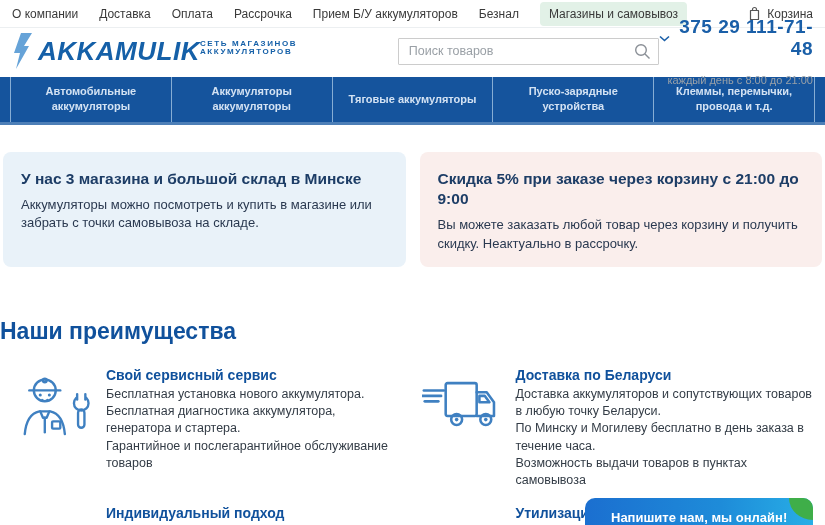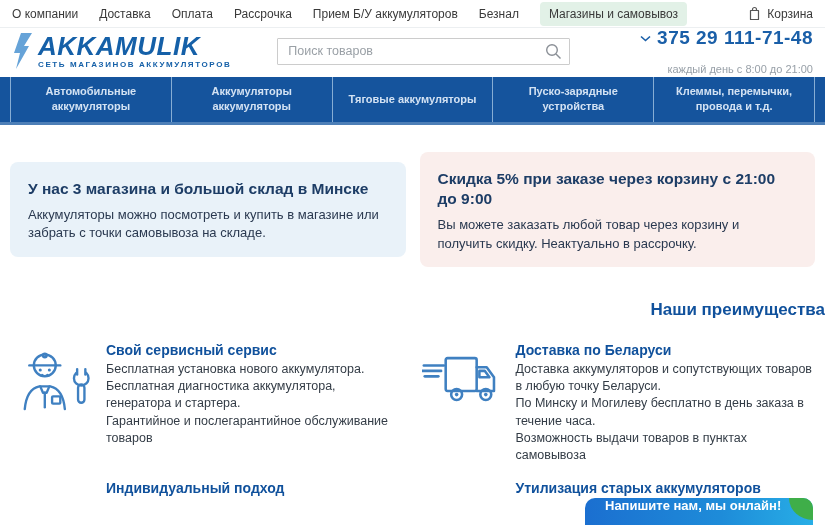--- a/index.html
+++ b/index.html
@@ -16,21 +16,21 @@
     font-size:12px; color:#3a3a3a; border-bottom:1px solid #eceff1; background:#fff;
   }
   .topbar-links { display:flex; align-items:center; gap:21px; }
   .top-link { cursor:pointer; white-space:nowrap; }
   .top-link.pill { background:#e2f1e7; padding:5px 9px; border-radius:4px; }
   .cart { margin-left:auto; display:flex; align-items:center; gap:6px; cursor:pointer; }
 
   
   .header { height:46px; display:flex; align-items:center; padding:0 12px; }
   .logo { display:flex; align-items:center; gap:5px; cursor:pointer; }
-  .logo-text { display:flex; flex-direction:column; line-height:1; }
+  .logo-text { display:flex; line-height:1; }
   .logo-title {
     font-size:26px; font-weight:bold; font-style:italic; color:#1560a8; letter-spacing:.5px;
   }
   .logo-sub {
     font-size:8px; font-weight:bold; color:#1560a8; letter-spacing:1.6px; margin-top:2px;
   }
   .search-wrap { position:relative; margin-left:46px; width:293px; }
   .search-input {
     width:100%; height:27px; border:1px solid #ccc; border-radius:1px;
     padding:0 32px 0 10px; font-size:12.5px; color:#333; outline:none;
@@ -49,44 +49,44 @@
     border-bottom:3px solid #4d7fb7;
   }
   .menu-item {
     flex:1; border-left:1px solid #86add4; padding:7px 6px; cursor:pointer;
     color:#d3e2f3; font-size:11px; font-weight:bold; text-align:center; line-height:1.4;
     display:flex; align-items:center; justify-content:center; min-height:44px;
   }
   .menu-item:last-child { border-right:1px solid #86add4; }
 
   
-  .cards { display:flex; gap:14px; margin:27px 10px 0;align-items:center; }
+  .cards { display:flex; gap:14px; margin:27px 3px 0; }
   .card { flex:1; border-radius:8px; padding:17px 18px 14px; }
   .card.blue { background:#e9f2f9; }
   .card.pink { background:#faeeec; }
   .card-title { font-size:15.5px; font-weight:bold; color:#1d3d66; line-height:1.3; margin-bottom:7px; }
   .card-text { font-size:13px; color:#2a3950; line-height:1.42; }
 
   
-  .adv-heading { margin-top:33px; text-align:right; font-size:17px; font-weight:bold; color:#10519c; }
+  .adv-heading { margin-top:51px; text-align:left; font-size:23px; font-weight:bold; color:#10519c; }
   .adv-grid {
     margin:20px 12px 0; display:grid; grid-template-columns:1fr 1fr;
     column-gap:18px; row-gap:14px;
   }
   .adv-item { display:flex; gap:12px; align-items:flex-start; }
   .adv-icon { width:82px; height:80px; flex:none; display:flex; align-items:center; justify-content:center; }
   .adv-title { font-size:14px; font-weight:bold; color:#10519c; margin-bottom:3px; margin-top:2px; }
   .adv-line { font-size:12.5px; color:#333c46; line-height:1.38; }
 
   
   .chat-btn {
     position:absolute; right:12px; bottom:0; width:228px; height:27px;
     border-radius:10px 10px 0 0; overflow:hidden; cursor:pointer;
     background:linear-gradient(90deg,#1b6fd0 0%,#1e8cd9 60%,#28aee6 100%);
-    display:flex; align-items:flex-start; padding-left:20px;
+    display:flex; align-items:flex-end; padding-left:26px;
     color:#fff; font-size:13px; font-weight:bold;
   }
   .chat-leaf { position:absolute; top:0; right:0; width:24px; height:22px;
     background:#3fae49; border-radius:0 0 0 100%; }
 
   svg { display:block; }
 </style>
 </head>
 <body>
 

